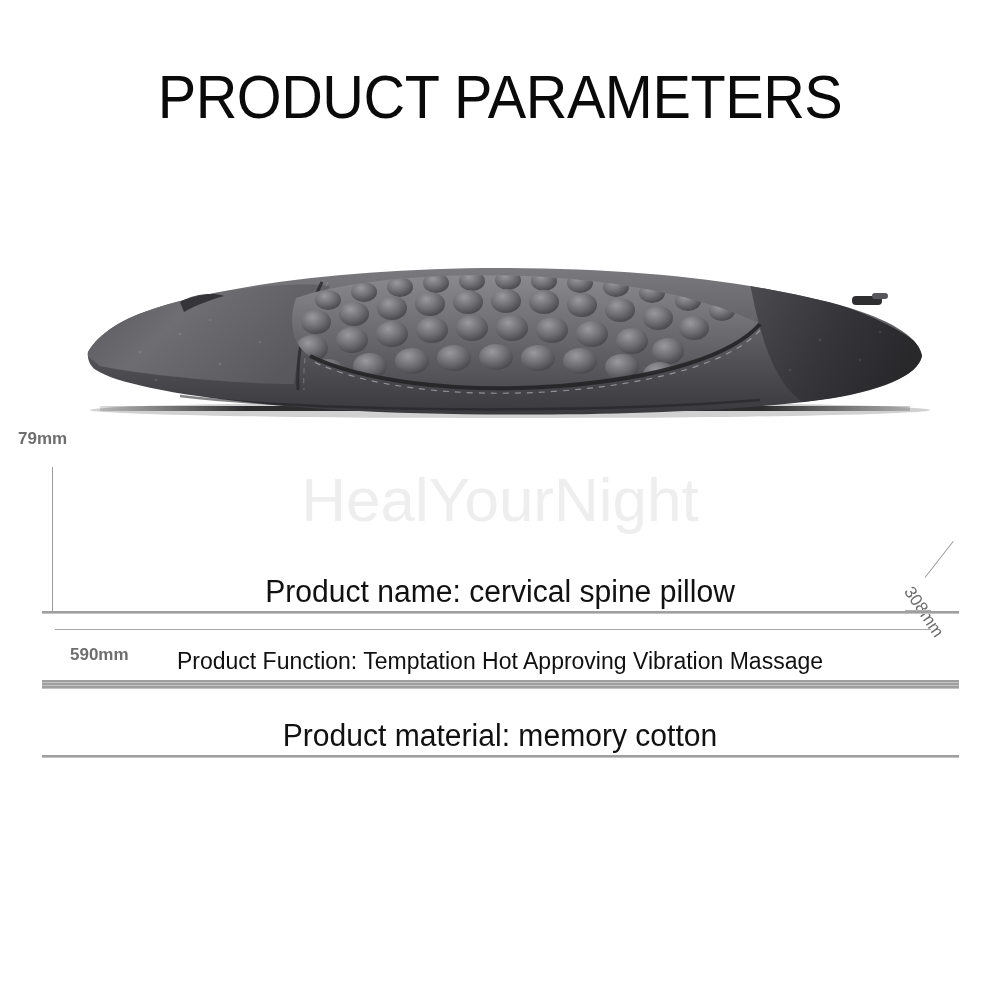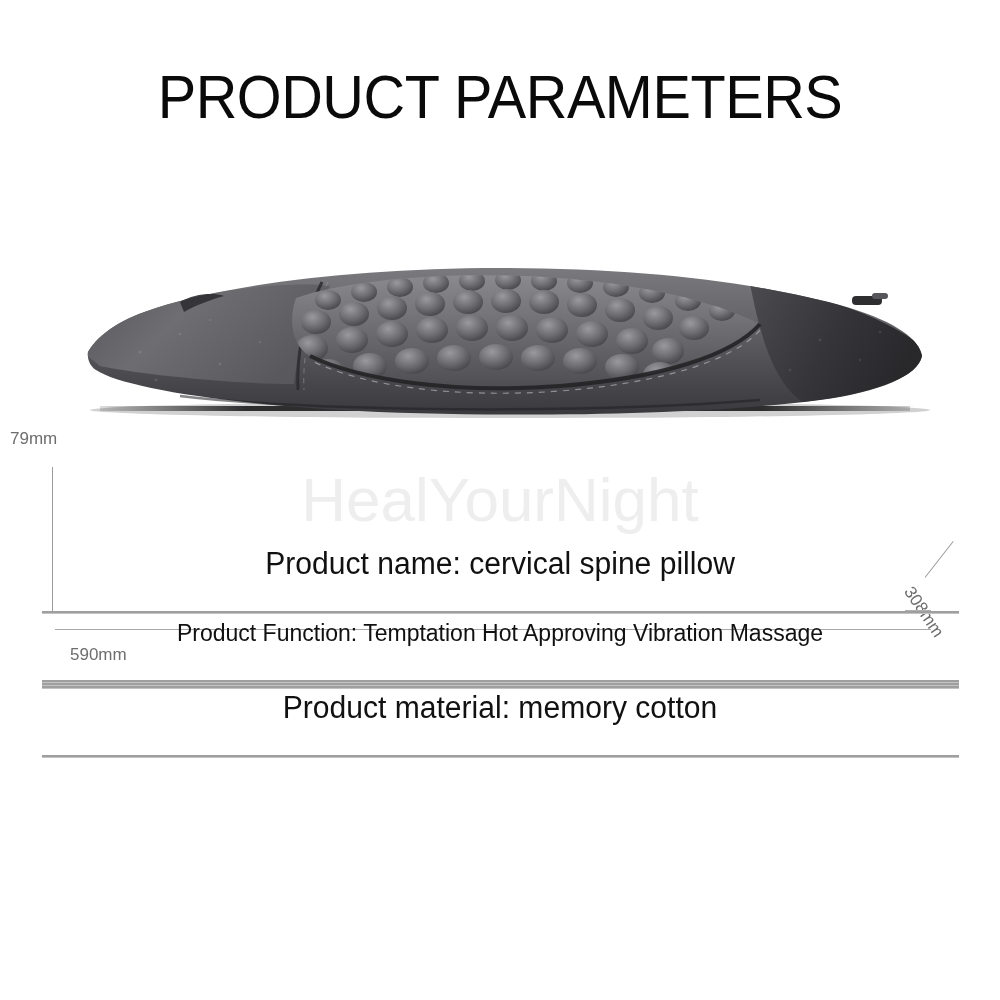--- a/index.html
+++ b/index.html
@@ -52,22 +52,22 @@
   #product-photo svg { display: block; width: 100%; height: 100%; }
 
   
   .dim-label {
     position: absolute;
     font-size: 17px;
     color: #6e6e6e;
     white-space: nowrap;
     letter-spacing: 0px;
   }
-  #label-height   { left: 10px;  top: 224px; }
-  #label-width    { left: 70px;  top: 440px; }
+  #label-height   { left: 18px;  top: 224px; font-weight: bold; }
+  #label-width    { left: 70px;  top: 440px; font-weight: bold; }
   #label-depth    {
     left: 916px; top: 378px;
     transform: rotate(56deg);
     transform-origin: left top;
   }
 
   #dimline-height {
     position: absolute;
     left: 52px; top: 262px;
     width: 1px; height: 144px;
@@ -113,21 +113,21 @@
   
   #spec-table {
     position: absolute;
     left: 0;
     top: 545px;
     width: 1000px;
   }
   .spec-row {
     height: 66px;
     display: flex;
-    align-items: flex-start;
+    align-items: flex-end;
     justify-content: center;
   }
   .spec-text {
     font-size: 31px;
     line-height: 38px;
     color: #111111;
     white-space: nowrap;
     text-align: center;
     transform: scaleX(0.97);
   }

